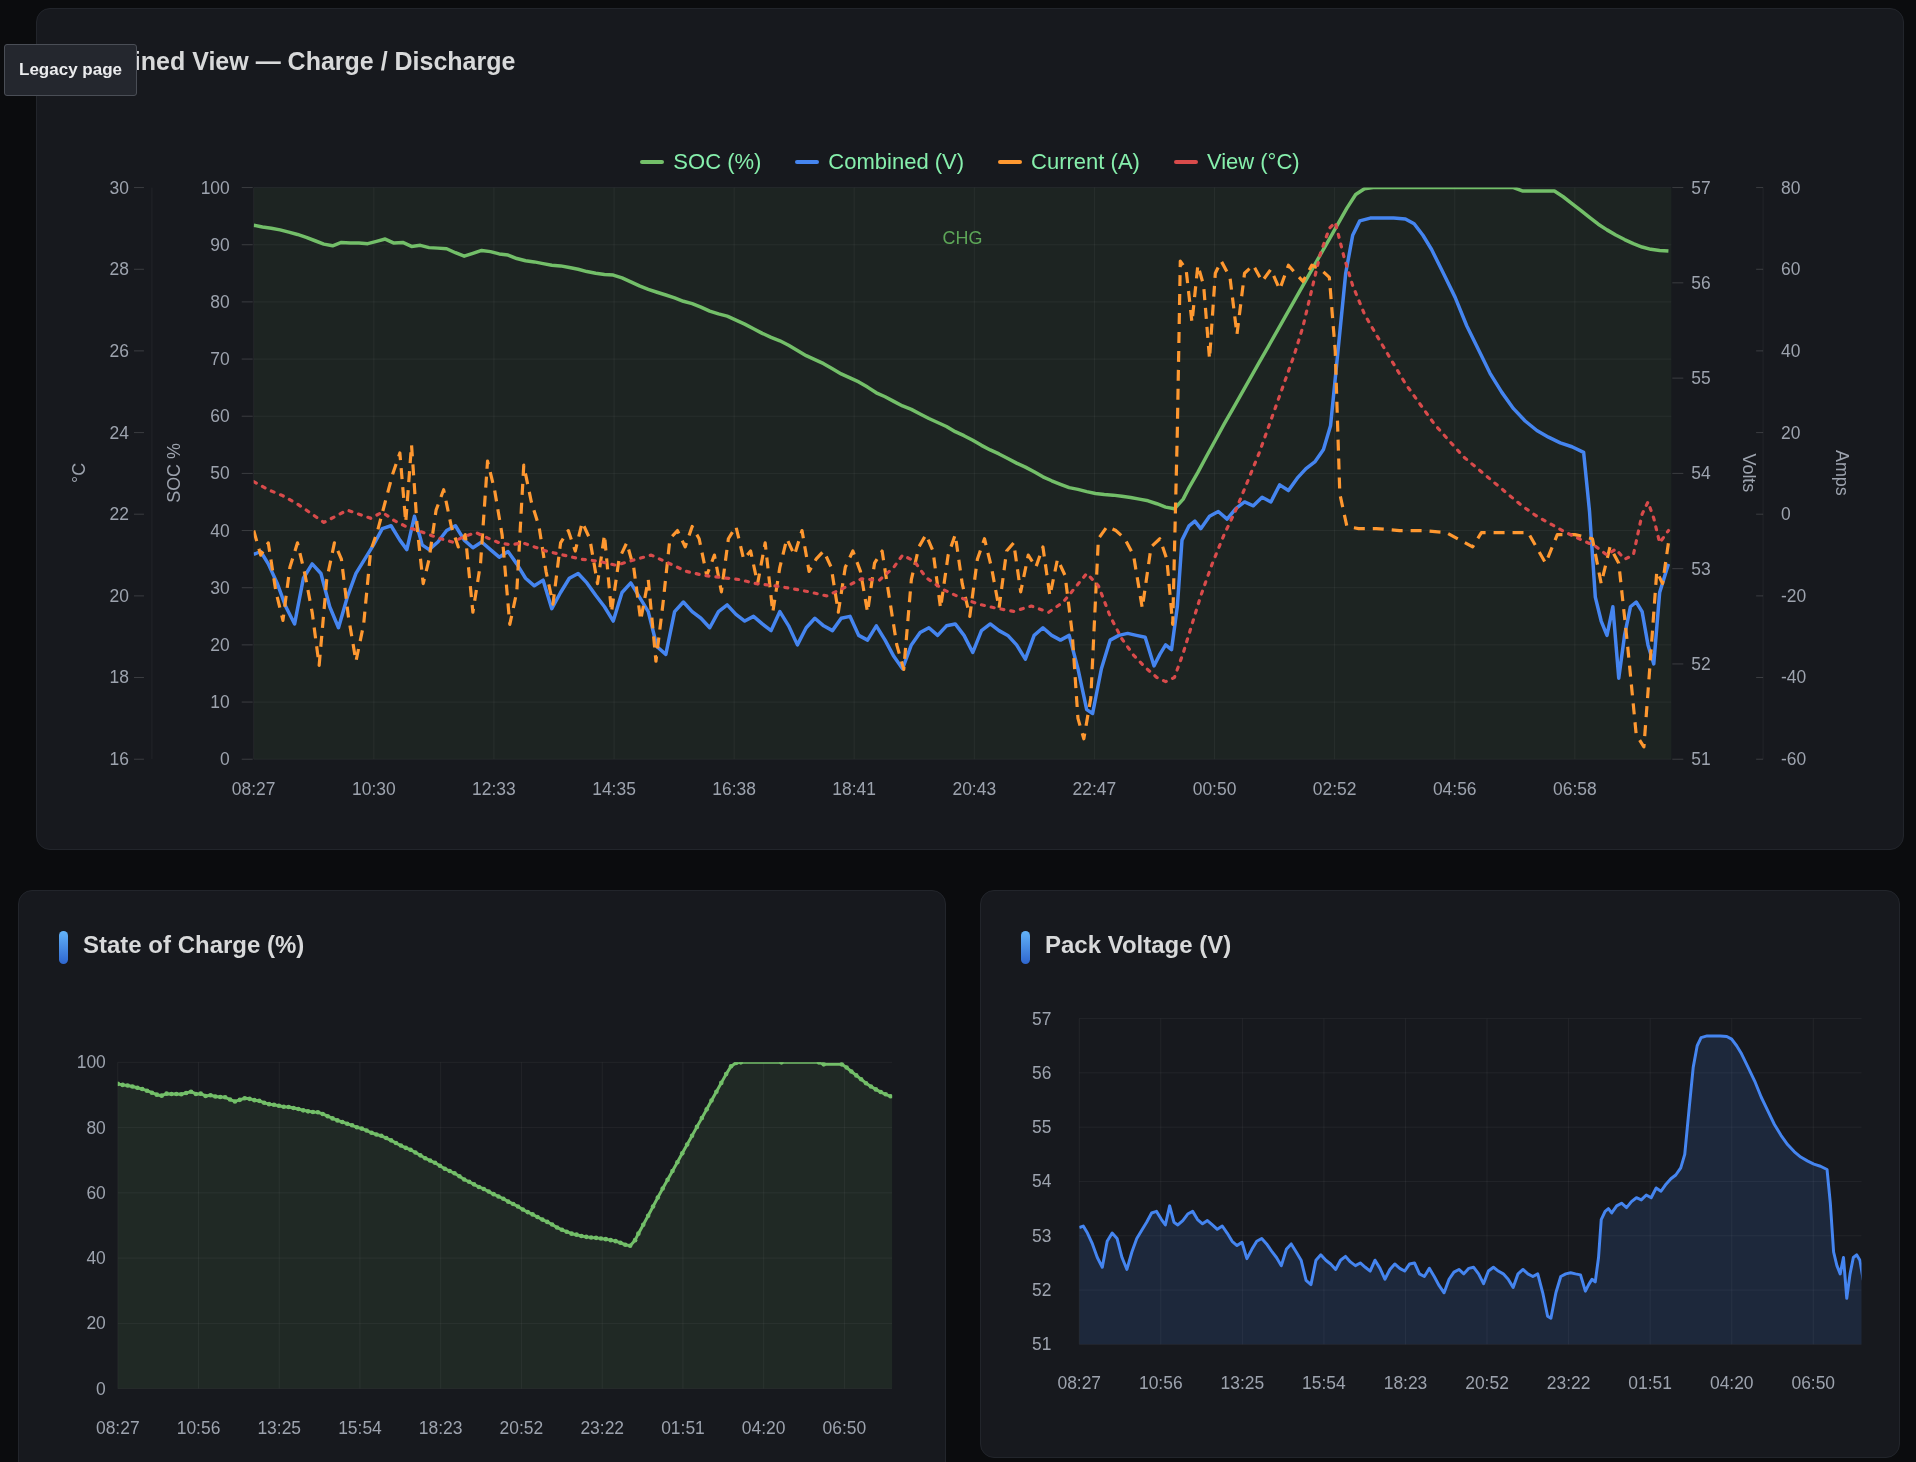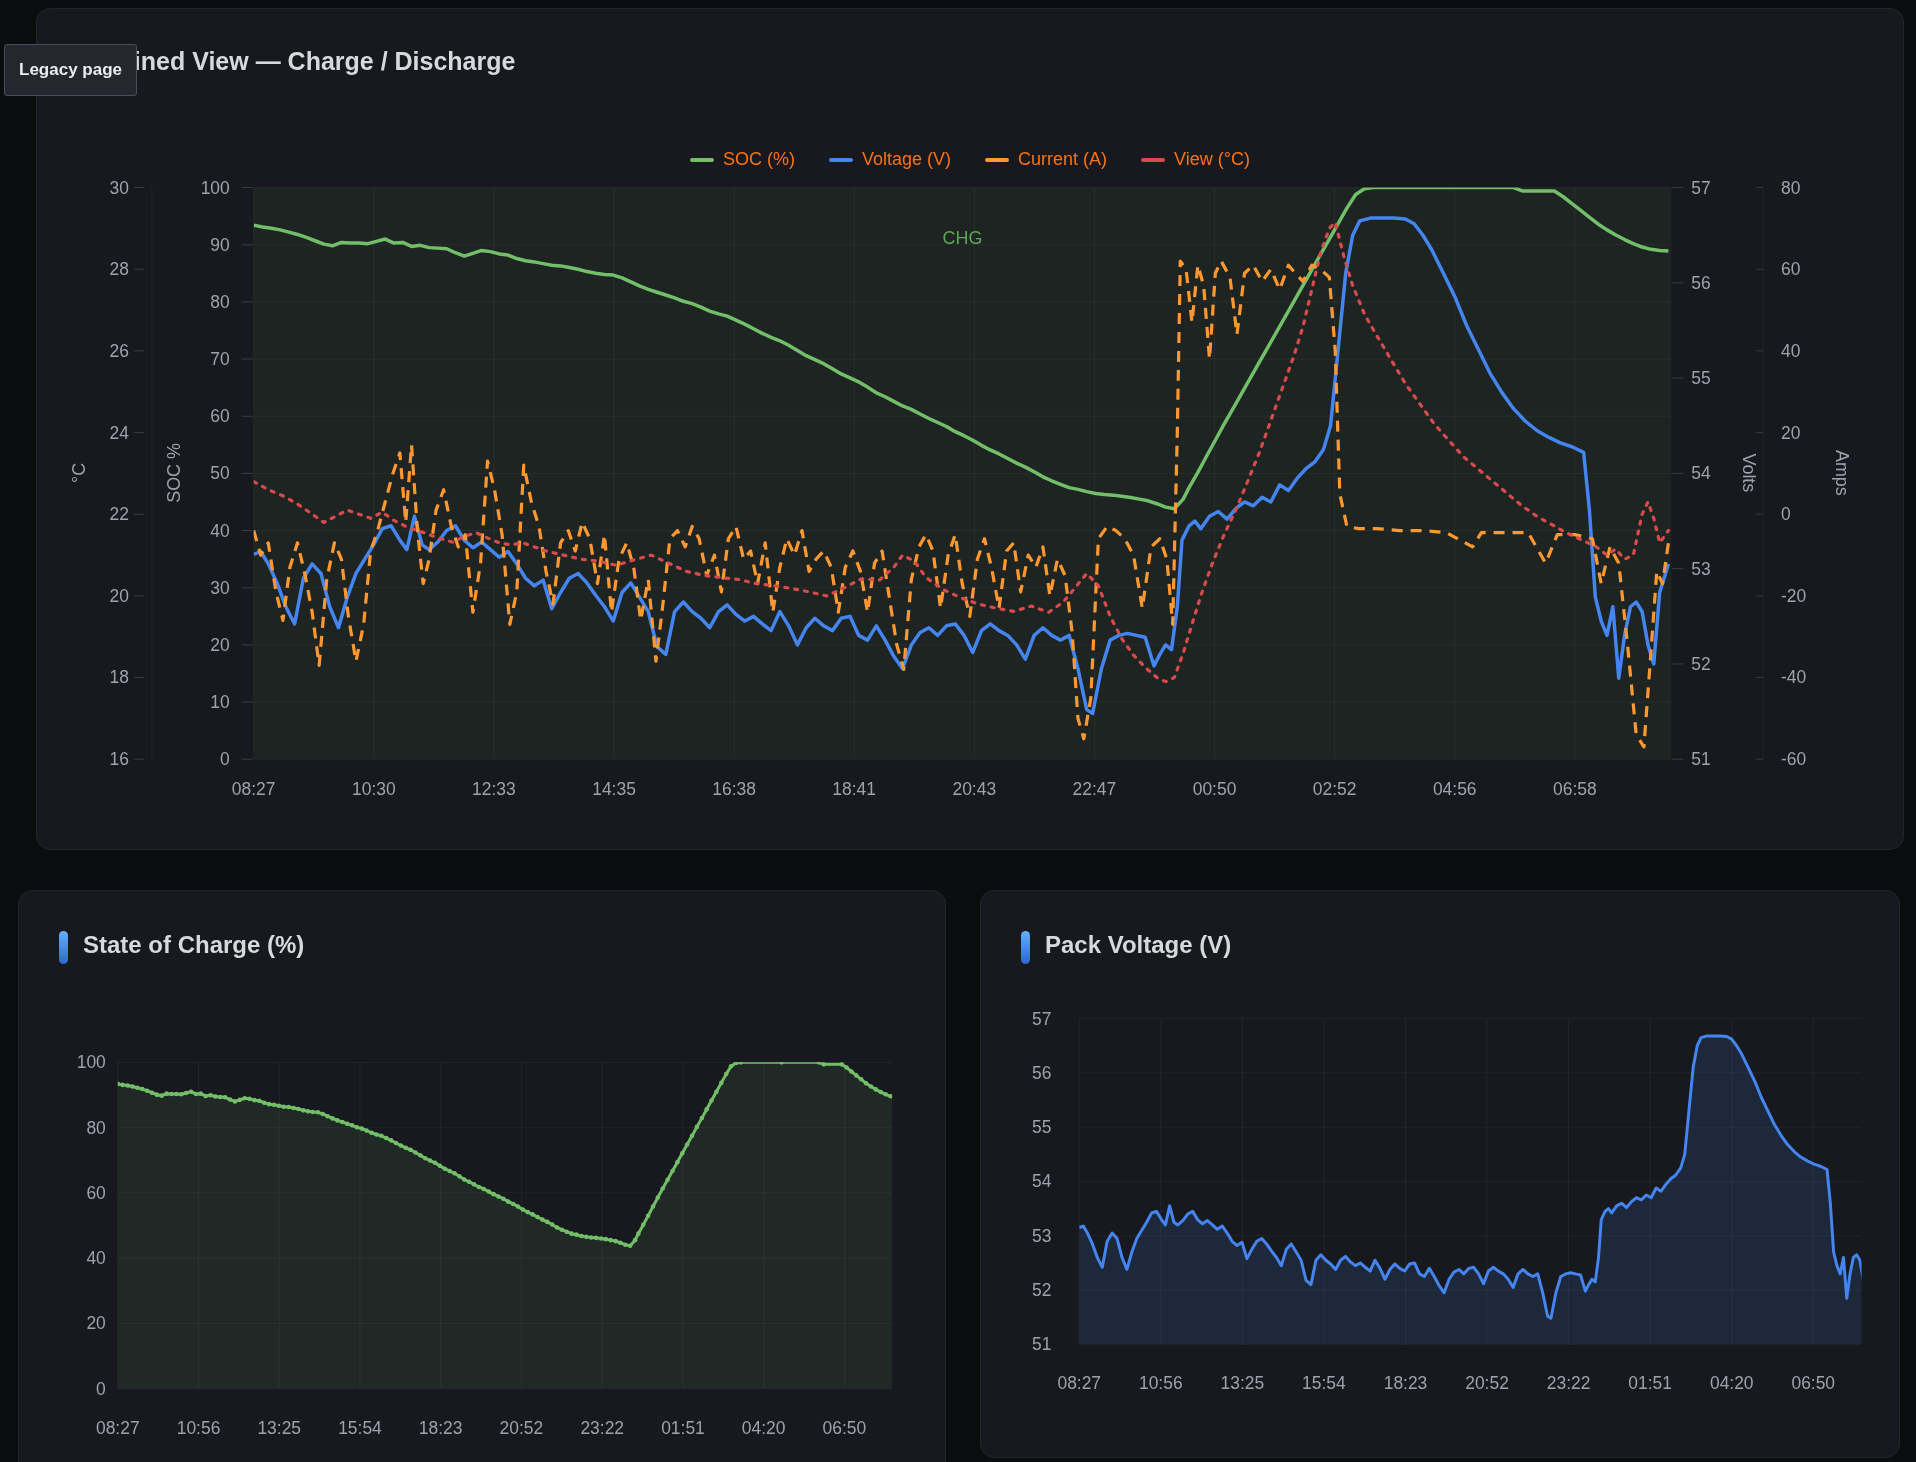--- a/index.html
+++ b/index.html
@@ -10,35 +10,35 @@
   .sub-title{left:64px;top:40px;font-size:24px;}
   .accent-bar{position:absolute;left:40px;top:40px;width:9px;height:33px;border-radius:5px;
     background:linear-gradient(180deg,#63b3f8,#2e66cf);}
   .chart{position:absolute;left:0;top:0;width:100%;height:100%;}
   #tooltip{position:absolute;left:4px;top:44px;z-index:50;background:#24272e;border:1px solid #4a4e56;
     border-radius:3px;color:#ebecee;font-size:17px;font-weight:600;padding:15px 14px;white-space:nowrap;}
   #combined-legend{position:absolute;left:0;top:140px;width:100%;display:flex;justify-content:center;
     gap:34px;z-index:5;}
   .legend-item{display:flex;align-items:center;gap:9px;cursor:pointer;}
   .legend-swatch{width:24px;height:4px;border-radius:2px;display:inline-block;}
-  .legend-label{color:#f97316;font-size:18px;}
+  .legend-label{color:#86efac;font-size:22px;}
 </style>
 </head>
 <body>
 
 <div class="panel" id="panel-combined" style="left:36px;top:8px;width:1868px;height:842px;">
   <div class="panel-title" id="combined-title">Combined View — Charge / Discharge</div>
   <div id="combined-legend">
       <div class="legend-item">
         <span class="legend-swatch" style="background: rgb(115, 191, 105);"></span>
         <span class="legend-label">SOC (%)</span>
       </div>
       <div class="legend-item">
         <span class="legend-swatch" style="background: rgb(69, 133, 240);"></span>
-        <span class="legend-label">Voltage (V)</span>
+        <span class="legend-label">Combined (V)</span>
       </div>
       <div class="legend-item">
         <span class="legend-swatch" style="background: rgb(255, 152, 48);"></span>
         <span class="legend-label">Current (A)</span>
       </div>
       <div class="legend-item">
         <span class="legend-swatch" style="background: rgb(217, 75, 75);"></span>
         <span class="legend-label">View (°C)</span>
       </div>
     </div>

